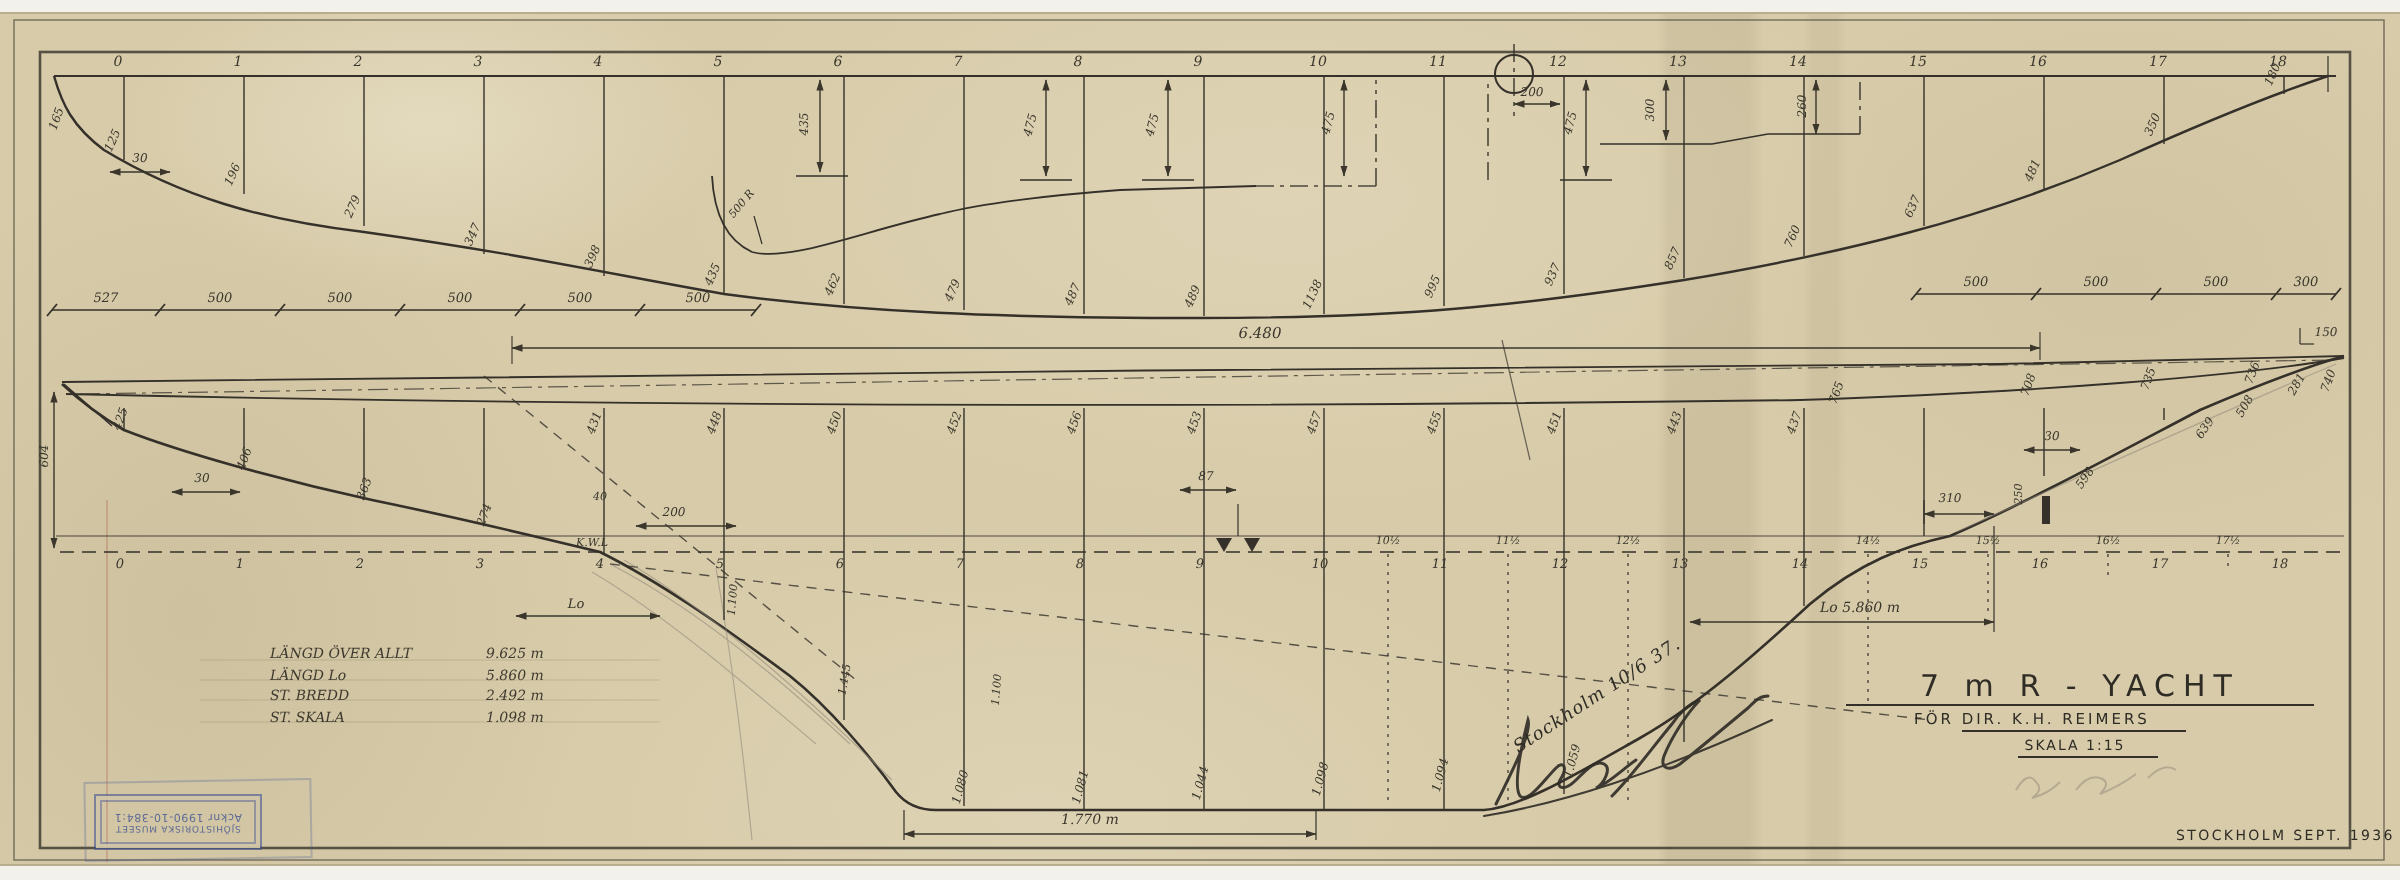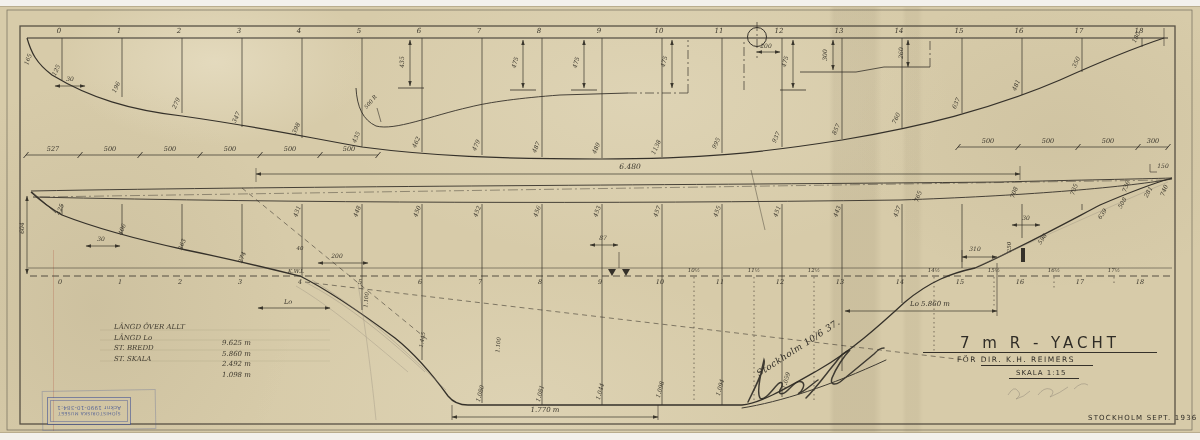--- a/index.html
+++ b/index.html
@@ -19,27 +19,27 @@
   svg.dw{position:absolute;left:0;top:0;width:1200px;height:440px;}
   svg .hand{font-family:"DejaVu Serif",serif;font-style:italic;fill:#3a362c;}
   svg .script{font-family:"DejaVu Serif",serif;font-style:italic;fill:#2f2c26;letter-spacing:.5px;}
   svg line.dim, svg path.dim{stroke:#3a362c;stroke-width:.7;}
   .ov{position:absolute;color:#2f2c26;}
   .tb-title{left:920px;top:334px;width:240px;text-align:center;font-size:15px;
             letter-spacing:4px;font-weight:500;}
   .tb-rule1{left:923px;top:352px;width:234px;height:0;border-top:1.4px solid #35312a;}
   .tb-client{left:957px;top:355px;width:160px;text-align:left;font-size:7.5px;letter-spacing:1.5px;}
   .tb-rule2{left:981px;top:365px;width:112px;height:0;border-top:1px solid #35312a;}
-  .tb-scale{left:1016px;top:369px;width:115px;text-align:left;font-size:7px;letter-spacing:1px;}
+  .tb-scale{left:980px;top:369px;width:115px;text-align:center;font-size:7px;letter-spacing:1px;}
   .tb-rule3{left:1009px;top:378px;width:70px;height:0;border-top:1px solid #35312a;}
   .tb-place{left:1088px;top:414px;font-size:7px;letter-spacing:1.2px;text-align:right;}
   .dtable{left:114px;top:323px;font-family:"DejaVu Serif",serif;font-style:italic;
           font-size:7px;color:#3f3a2f;}
-  .dtable .row{position:relative;height:10.5px;width:200px;}
-  .dtable .val{position:absolute;left:108px;top:16px;}
+  .dtable .row{position:relative;height:10.5px;width:200px;margin-left:21px;}
+  .dtable .val{position:absolute;left:108px;top:0;}
   .stamp-outer{left:42px;top:390px;width:112px;height:38px;
                border:1px solid rgba(70,85,150,.28);transform:rotate(-1deg);}
   .stamp{left:47px;top:397px;width:82px;height:26px;border:1.2px solid rgba(70,85,150,.62);
          box-shadow:inset 0 0 0 2px rgba(215,203,169,.9), inset 0 0 0 3px rgba(70,85,150,.45);
          transform:rotate(180deg);text-align:center;color:rgba(64,82,148,.8);
          display:flex;flex-direction:column;justify-content:center;}
   .stamp .l1{font-size:4.5px;letter-spacing:.4px;}
   .stamp .l2{font-size:5.5px;letter-spacing:.3px;}
   .crease{left:53px;top:250px;width:1px;height:181px;background:rgba(170,60,40,.22);}
 </style>

